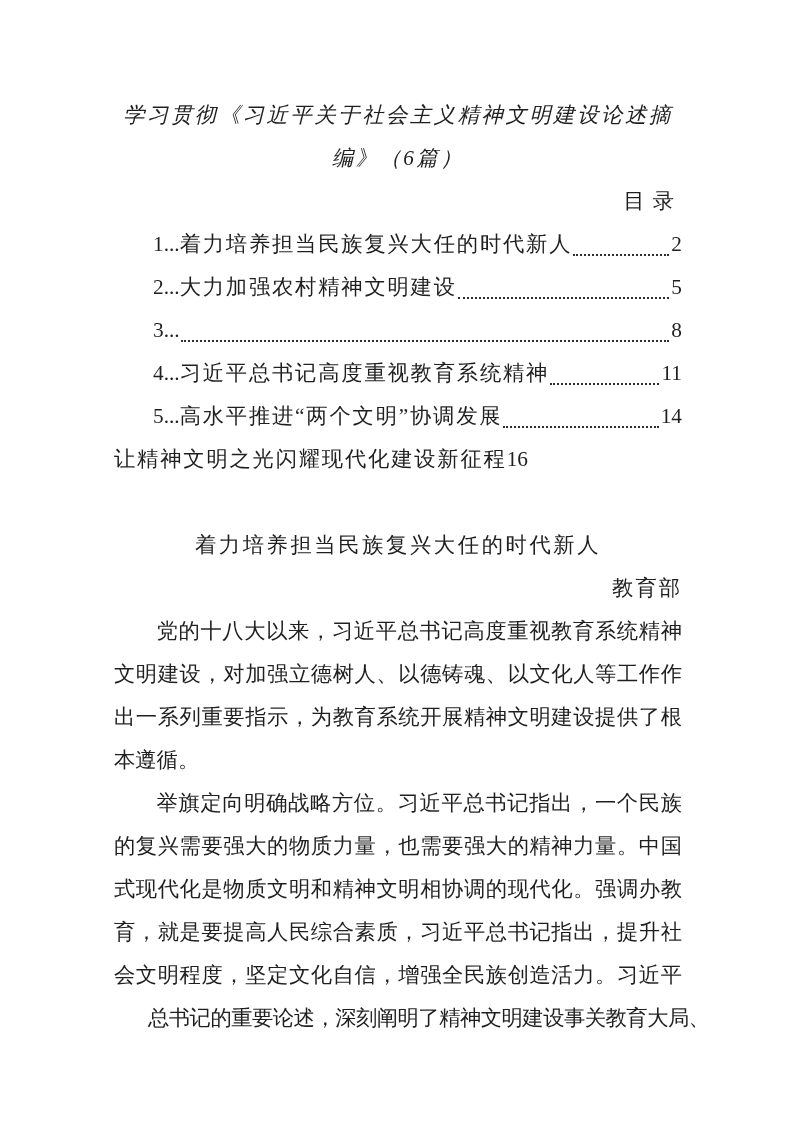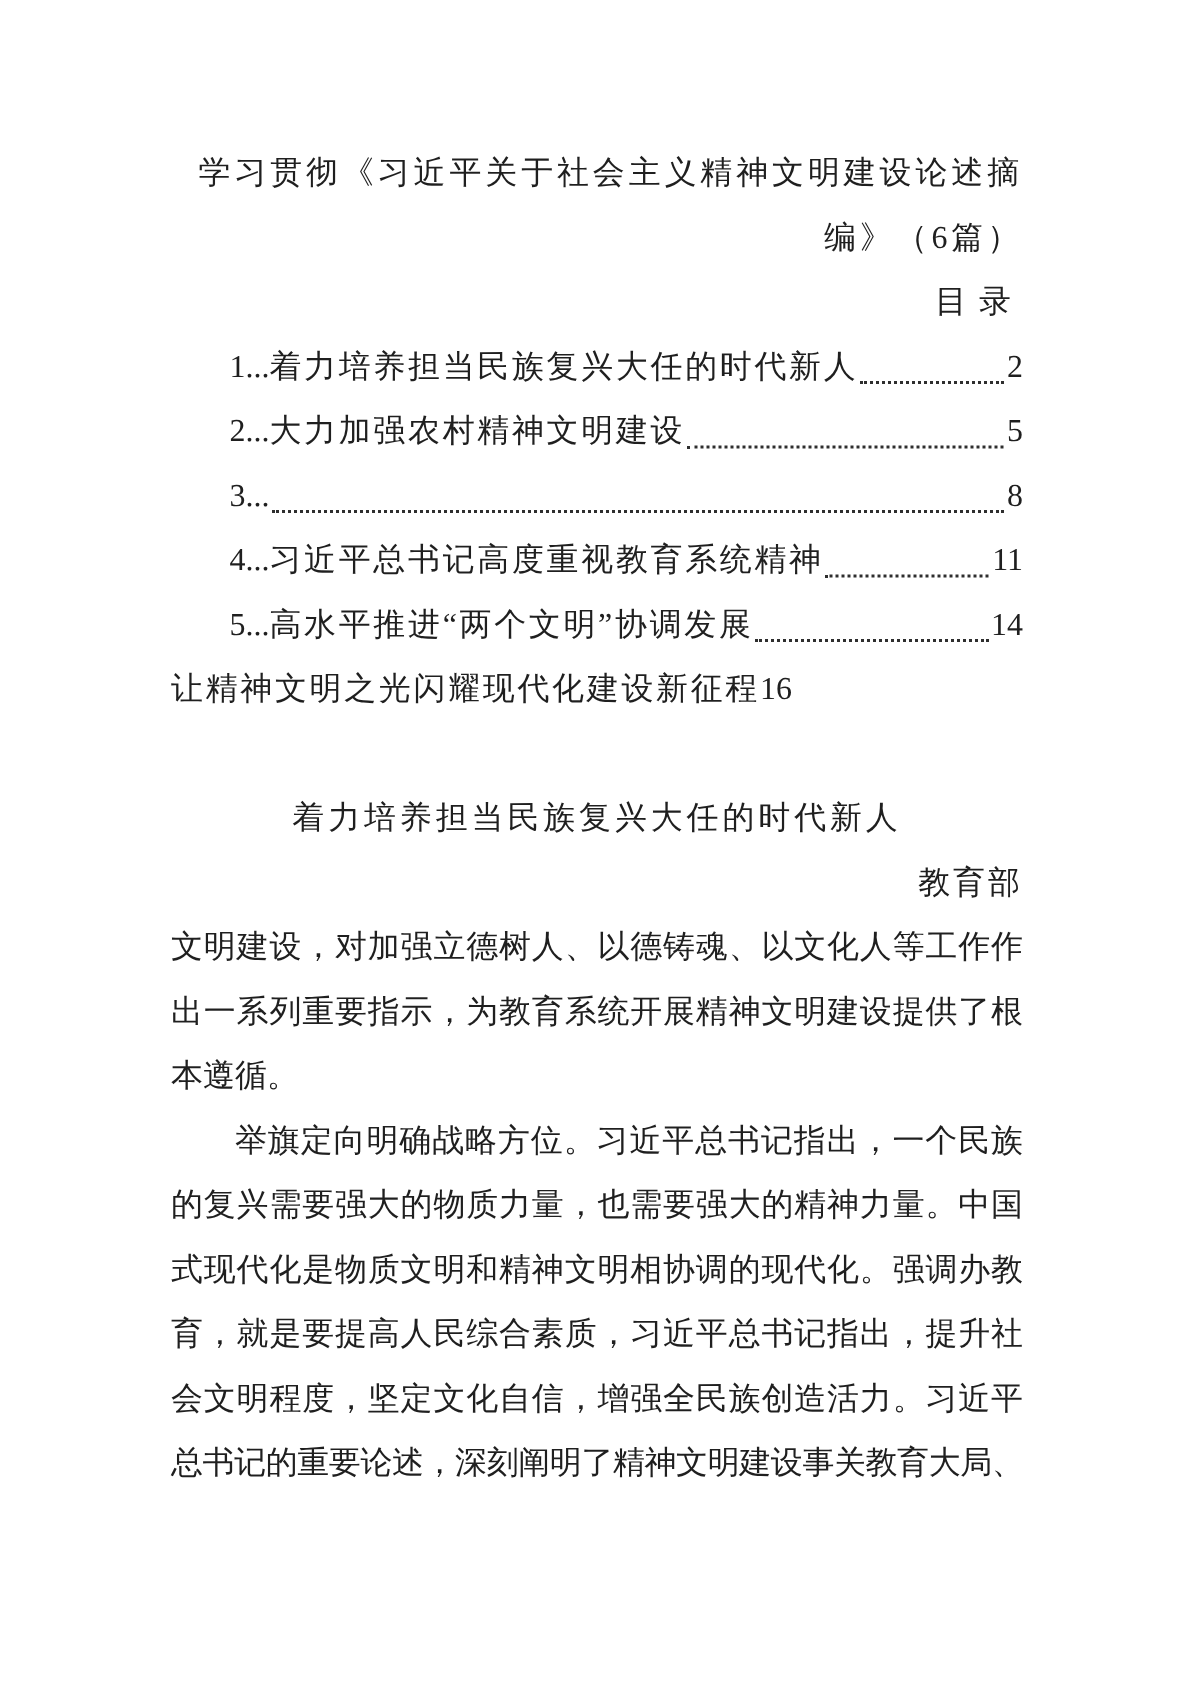--- a/index.html
+++ b/index.html
@@ -16,22 +16,23 @@
     background: #ffffff;
     color: #1f1f1f;
     font-family: "Liberation Serif", "DejaVu Serif", serif;
     font-size: 21.3px;
     line-height: 43px;
     overflow: hidden;
   }
   .line { margin: 0; }
   
   .doc-title-line {
-    text-align: right;
+    text-align: center;
     letter-spacing: 2.6px;
+    font-style: italic;
   }
   
   .toc-heading {
     text-align: right;
     letter-spacing: 8px;
   }
   
   .toc-item {
     display: flex;
     align-items: baseline;
@@ -74,21 +75,21 @@
     text-align: right;
     letter-spacing: 2px;
   }
   .body-line {
     text-align: justify;
     text-align-last: justify;
     white-space: nowrap;
   }
   .body-line.indent { text-indent: 2em; }
   .body-line.para-end { text-align-last: left; }
-  .body-line.tight { letter-spacing: -0.5px; }
+  .body-line.tight { letter-spacing: -0.5px; margin-left: 34px; }
 </style>
 </head>
 <body>
 
 <div class="page">
 
   <div class="doc-title">
     <div class="line doc-title-line">学习贯彻《习近平关于社会主义精神文明建设论述摘</div>
     <div class="line doc-title-line">编》（6篇）</div>
   </div>
@@ -130,20 +131,21 @@
     </div>
   </nav>
 
   <div class="spacer"></div>
 
   <section>
     <h2 class="line article-heading">着力培养担当民族复兴大任的时代新人</h2>
     <div class="line article-author">教育部</div>
 
     <div>
+      <div class="line body-line indent">党的十八大以来，习近平总书记高度重视教育系统精神</div>
       <div class="line body-line">文明建设，对加强立德树人、以德铸魂、以文化人等工作作</div>
       <div class="line body-line">出一系列重要指示，为教育系统开展精神文明建设提供了根</div>
       <div class="line body-line para-end">本遵循。</div>
     </div>
 
     <div>
       <div class="line body-line indent">举旗定向明确战略方位。习近平总书记指出，一个民族</div>
       <div class="line body-line">的复兴需要强大的物质力量，也需要强大的精神力量。中国</div>
       <div class="line body-line">式现代化是物质文明和精神文明相协调的现代化。强调办教</div>
       <div class="line body-line">育，就是要提高人民综合素质，习近平总书记指出，提升社</div>

